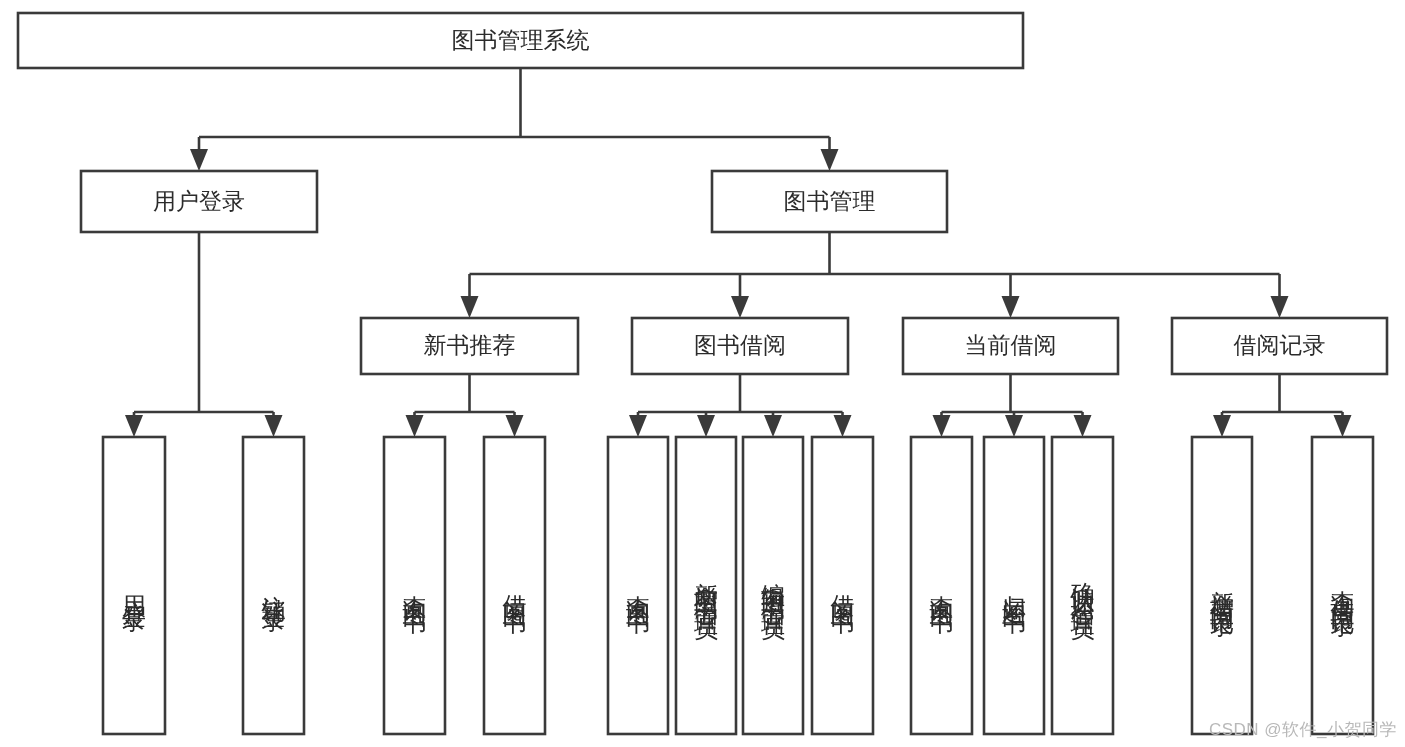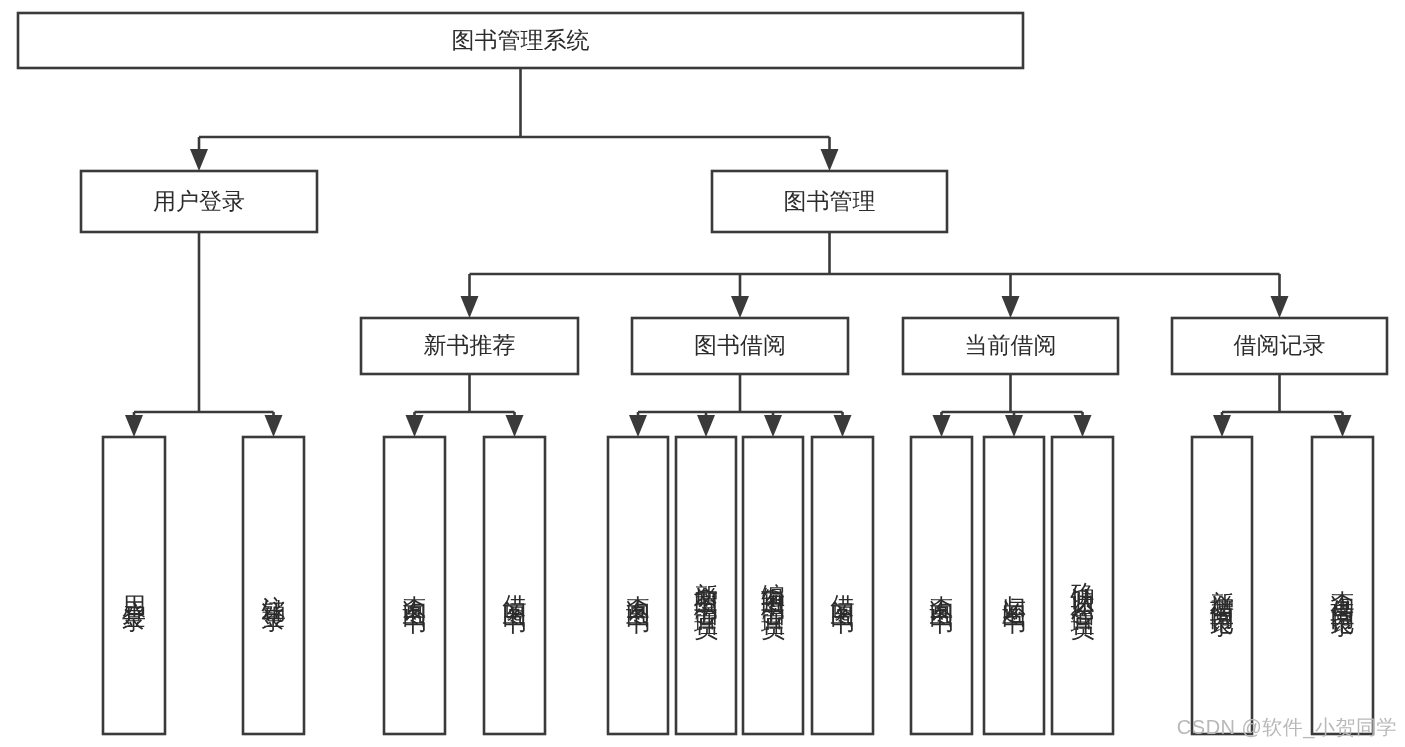--- a/index.html
+++ b/index.html
@@ -62,21 +62,21 @@
     line-height: 1;
     letter-spacing: 5px;
     color: #2b2b2b;
     white-space: nowrap;
   }
   #watermark {
     position: absolute;
     right: 8px;
     bottom: 6px;
     font-family: "Liberation Sans", "DejaVu Sans", sans-serif;
-    font-size: 20px;
+    font-size: 17px;
     color: #b8b8b8;
     letter-spacing: 0.5px;
     white-space: nowrap;
   }
 </style>
 </head>
 <body>
 
 <div id="stage">
 

